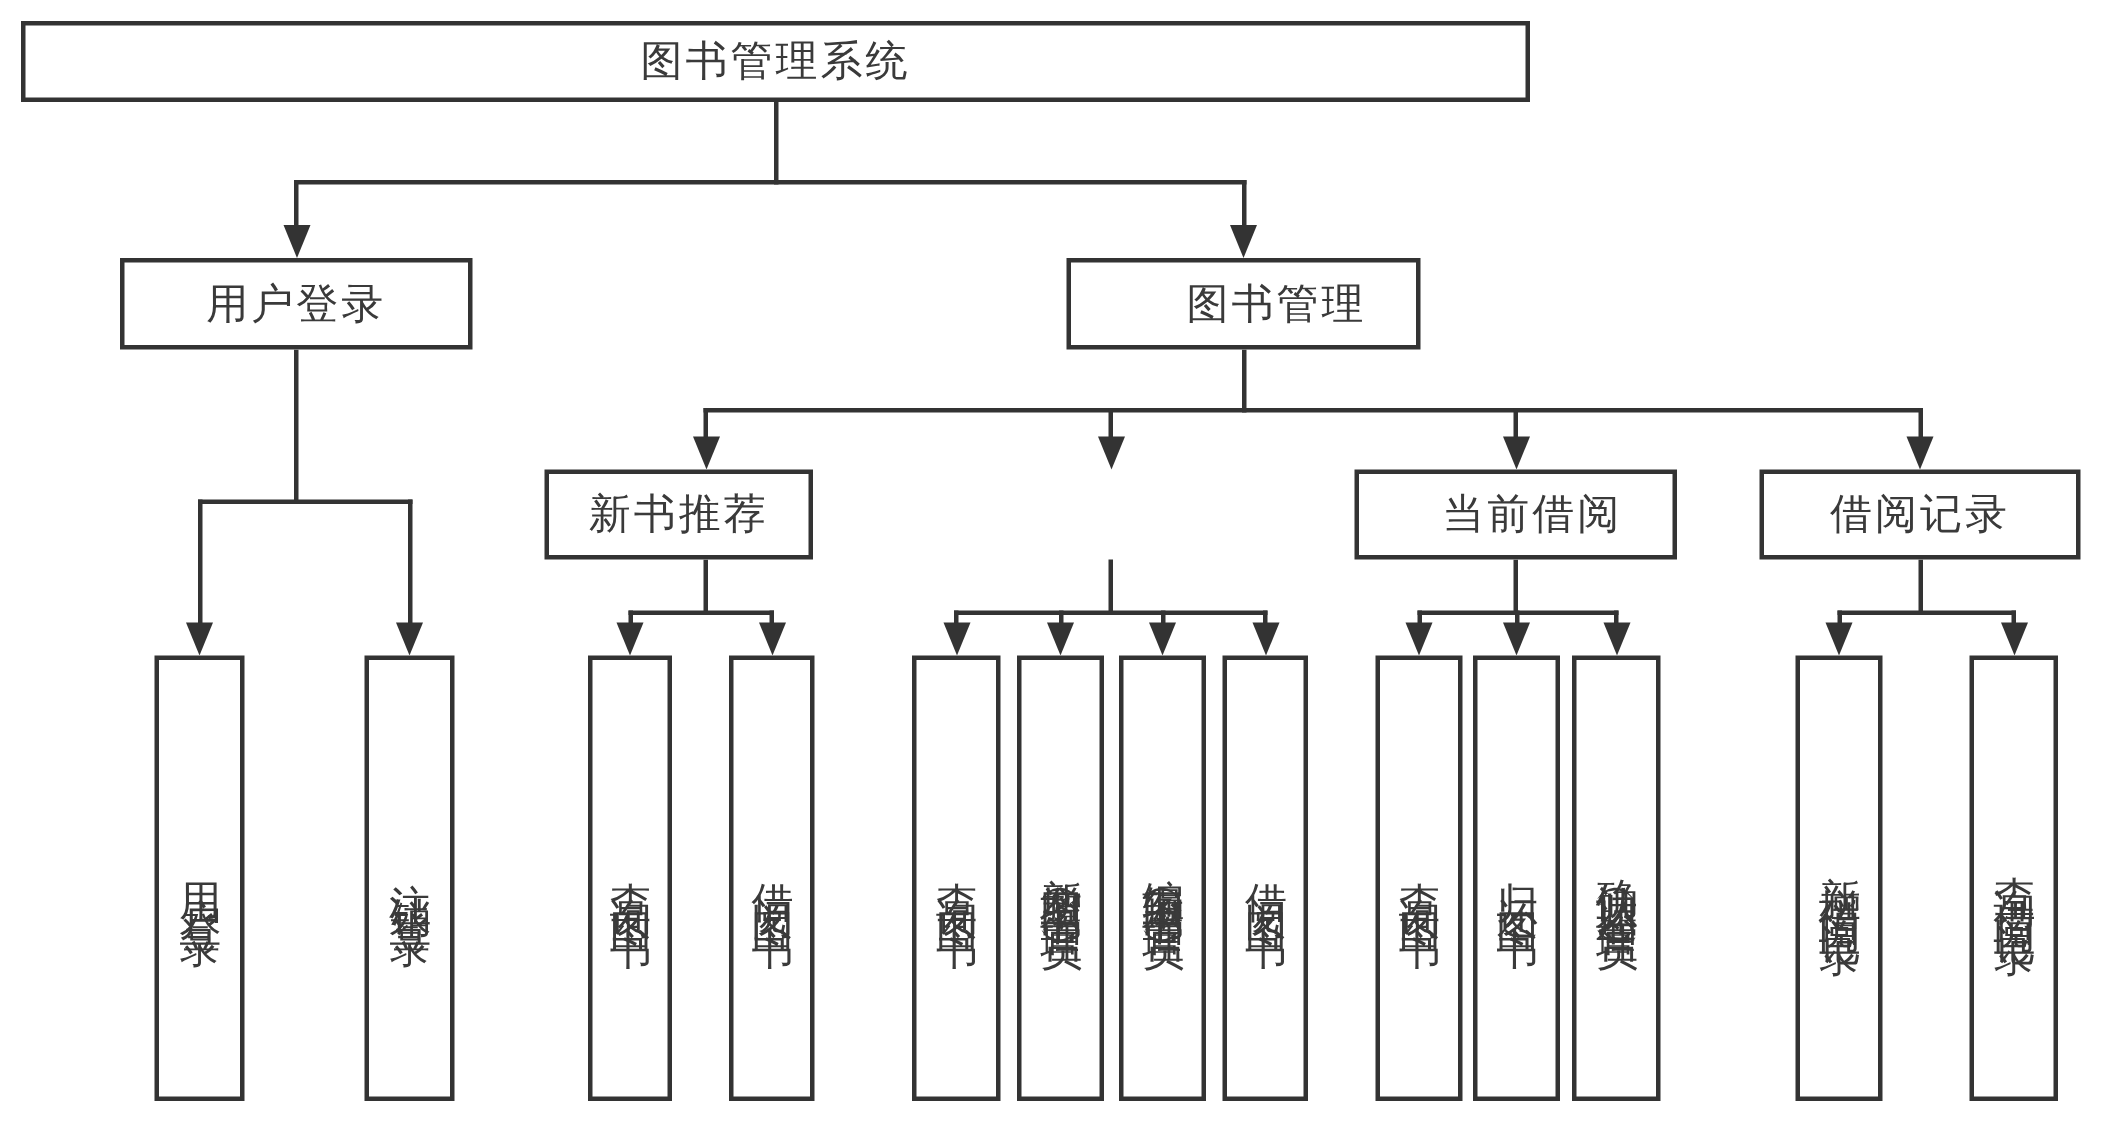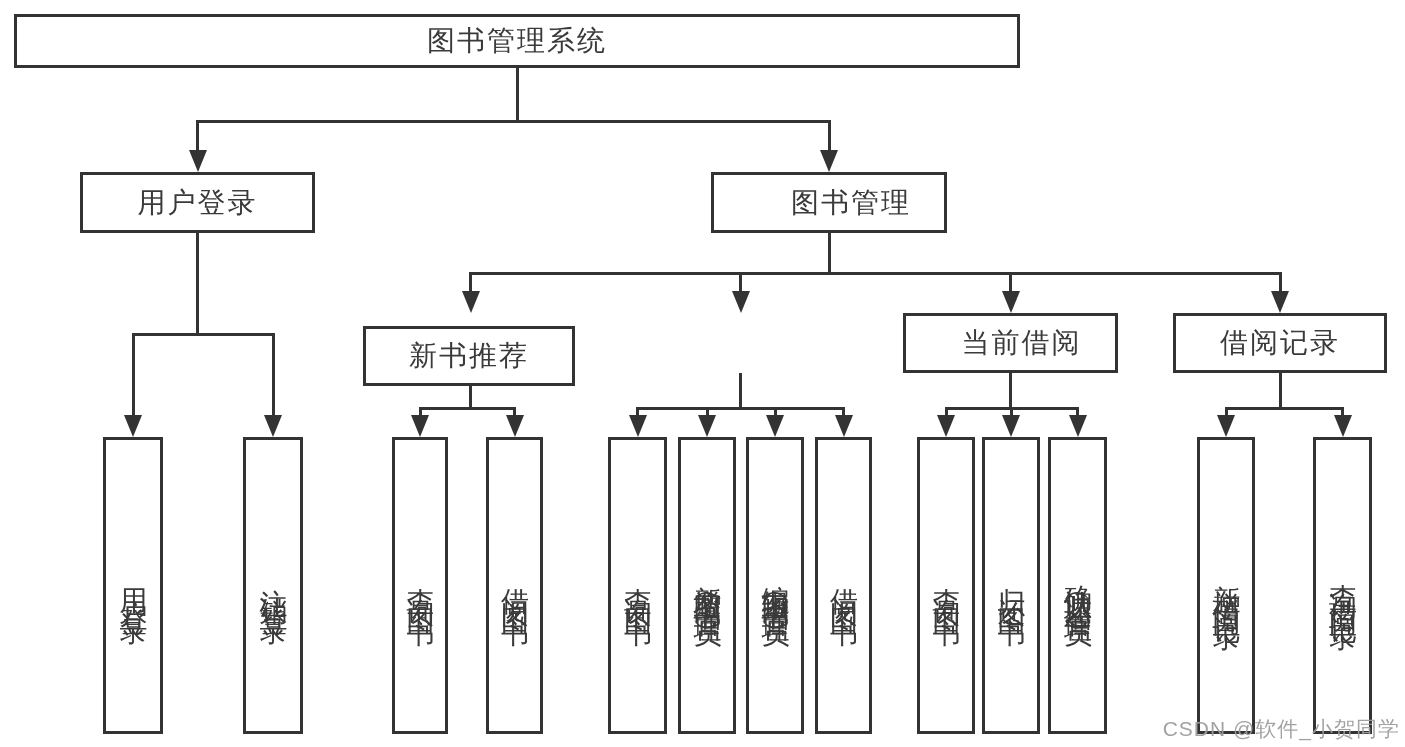--- a/index.html
+++ b/index.html
@@ -67,31 +67,30 @@
     font-size: 21px;
     letter-spacing: 1px;
     z-index: 3;
     opacity: 0.95;
   }
 </style>
 </head>
 <body>
 
 <div class="stage">
-  <div class="watermark">CSDN @软件_小贺同学</div>
 <div class="node" style="left: 14px; top: 14px; width: 1006px; height: 54px;">
       <span class="node-label">图书管理系统</span>
     </div>
     <div class="node" style="left: 80px; top: 172px; width: 235px; height: 61px;">
       <span class="node-label">用户登录</span>
     </div>
     <div class="node" style="left: 711px; top: 172px; width: 236px; height: 61px; padding-left: 44px;">
       <span class="node-label">图书管理</span>
     </div>
-    <div class="node" style="left: 363px; top: 326px; width: 212px; height: 60px;">
+    <div class="node" style="left: 363px; top: 313px; width: 179px; height: 60px;">
       <span class="node-label">新书推荐</span>
     </div>
     <div class="node" style="left: 903px; top: 313px; width: 215px; height: 60px; padding-left: 22px;">
       <span class="node-label">当前借阅</span>
     </div>
     <div class="node" style="left: 1173px; top: 313px; width: 214px; height: 60px;">
       <span class="node-label">借阅记录</span>
     </div>
     <div class="node vertical" style="left: 103px; top: 437px; width: 60px; height: 297px;">
       <span class="node-label">用户登录</span>

